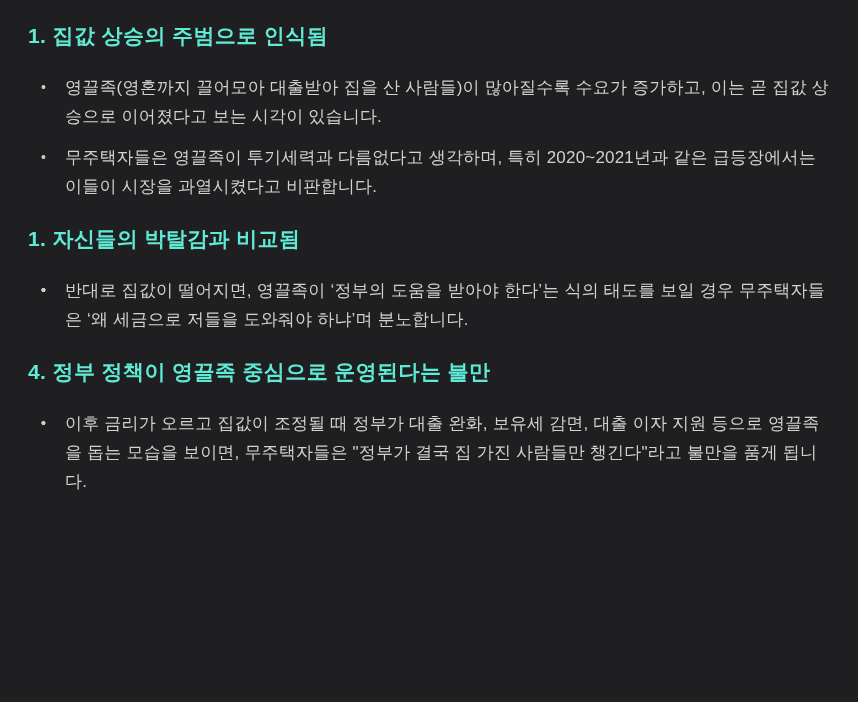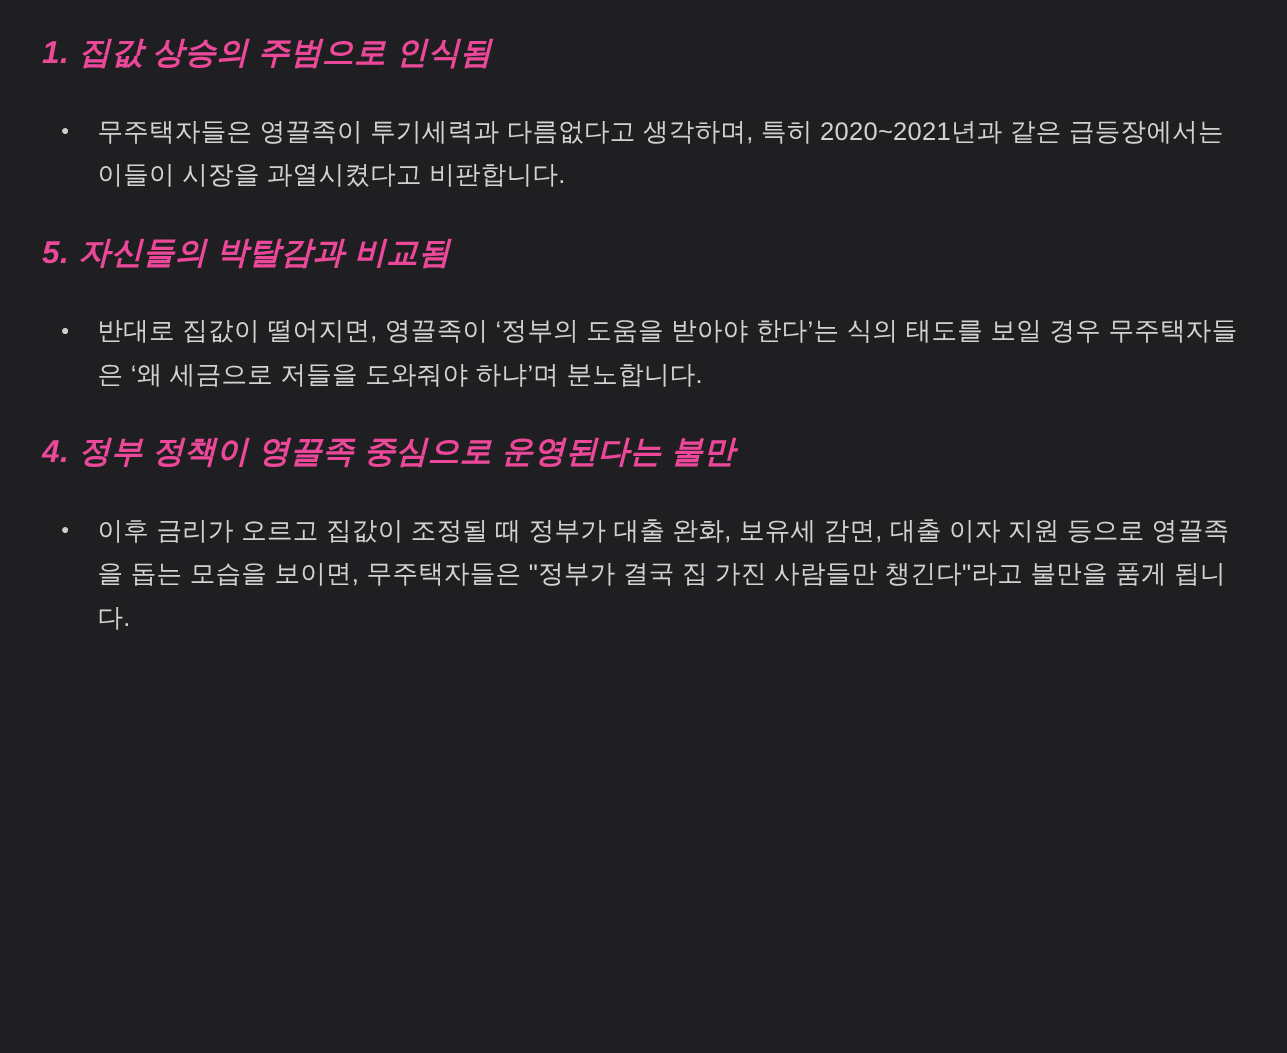--- a/index.html
+++ b/index.html
@@ -17,23 +17,22 @@
     box-sizing: border-box;
     width: 858px;
     height: 702px;
     padding: 6px 26px 0 28px;
   }
   .section-heading {
     margin: 24px 0 24px 0;
     font-size: 21px;
     line-height: 27px;
     font-weight: 700;
-    color: #ec4899;
+    color: #5eead4;
     letter-spacing: 0.4px;
-    font-style: italic;
   }
   .section:first-child .section-heading {
     margin-top: 16px;
   }
   .bullet-list {
     list-style: none;
     margin: 0;
     padding: 0;
   }
   .bullet-item {
@@ -55,26 +54,26 @@
     color: #cfccc9;
   }
 </style>
 </head>
 <body>
 
 <main class="document">
     <section class="section">
       <h2 class="section-heading">1. 집값 상승의 주범으로 인식됨</h2>
       <ul class="bullet-list">
-        <li class="bullet-item"><span class="bullet-dot">•</span></li>
+        <li class="bullet-item"><span class="bullet-dot">•</span><span>영끌족(영혼까지 끌어모아 대출받아 집을 산 사람들)이 많아질수록 수요가 증가하고, 이는 곧 집값 상승으로 이어졌다고 보는 시각이 있습니다.</span></li>
         <li class="bullet-item"><span class="bullet-dot">•</span><span>무주택자들은 영끌족이 투기세력과 다름없다고 생각하며, 특히 2020~2021년과 같은 급등장에서는 이들이 시장을 과열시켰다고 비판합니다.</span></li>
       </ul>
     </section>
     <section class="section">
-      <h2 class="section-heading">5. 자신들의 박탈감과 비교됨</h2>
+      <h2 class="section-heading">1. 자신들의 박탈감과 비교됨</h2>
       <ul class="bullet-list">
         <li class="bullet-item"><span class="bullet-dot">•</span></li>
         <li class="bullet-item"><span class="bullet-dot">•</span></li>
         <li class="bullet-item"><span class="bullet-dot">•</span><span>반대로 집값이 떨어지면, 영끌족이 ‘정부의 도움을 받아야 한다’는 식의 태도를 보일 경우 무주택자들은 ‘왜 세금으로 저들을 도와줘야 하냐’며 분노합니다.</span></li>
       </ul>
     </section>
     <section class="section">
       <h2 class="section-heading">4. 정부 정책이 영끌족 중심으로 운영된다는 불만</h2>
       <ul class="bullet-list">
         <li class="bullet-item"><span class="bullet-dot">•</span></li>

